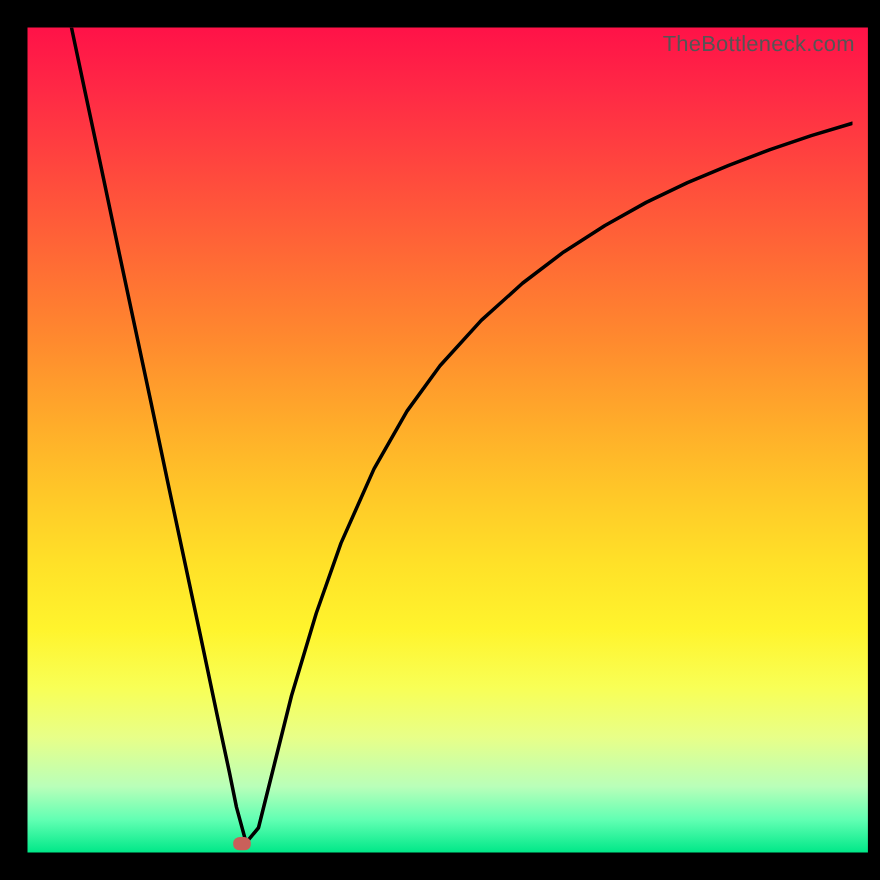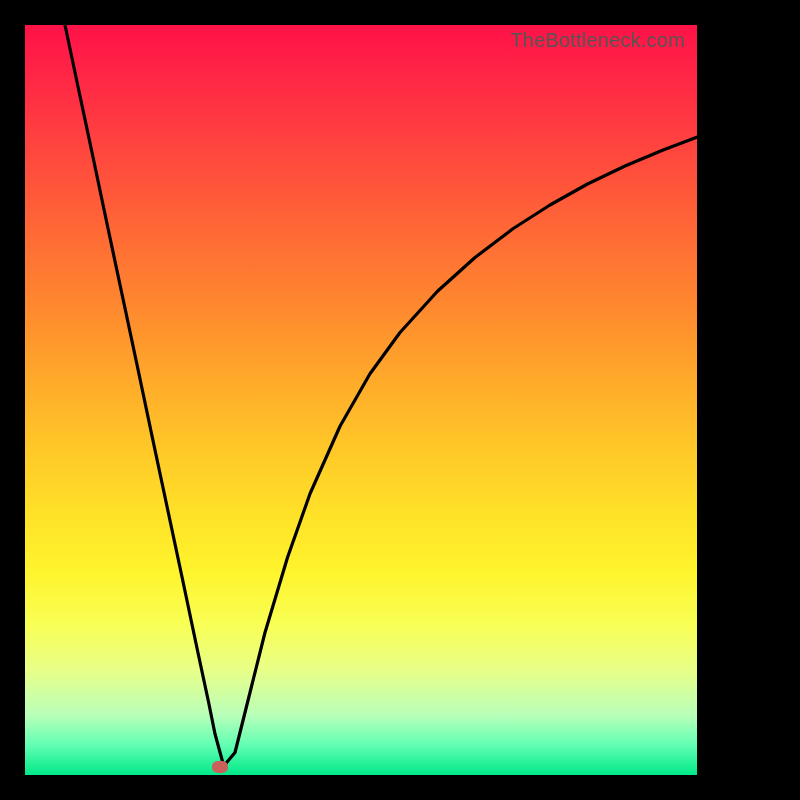--- a/index.html
+++ b/index.html
@@ -8,21 +8,21 @@
     width: 800px;
     height: 800px;
     background: #000;
     overflow: hidden;
     font-family: Arial, Helvetica, sans-serif;
   }
   .frame {
     position: absolute;
     left: 25px;
     top: 25px;
-    width: 672px;
+    width: 764px;
     height: 750px;
     background: linear-gradient(to bottom,
       #ff1248 0%,
       #ff2a45 8%,
       #ff4a3d 18%,
       #ff6a35 28%,
       #ff8a2e 38%,
       #ffac2a 48%,
       #ffc628 56%,
       #ffe128 65%,

